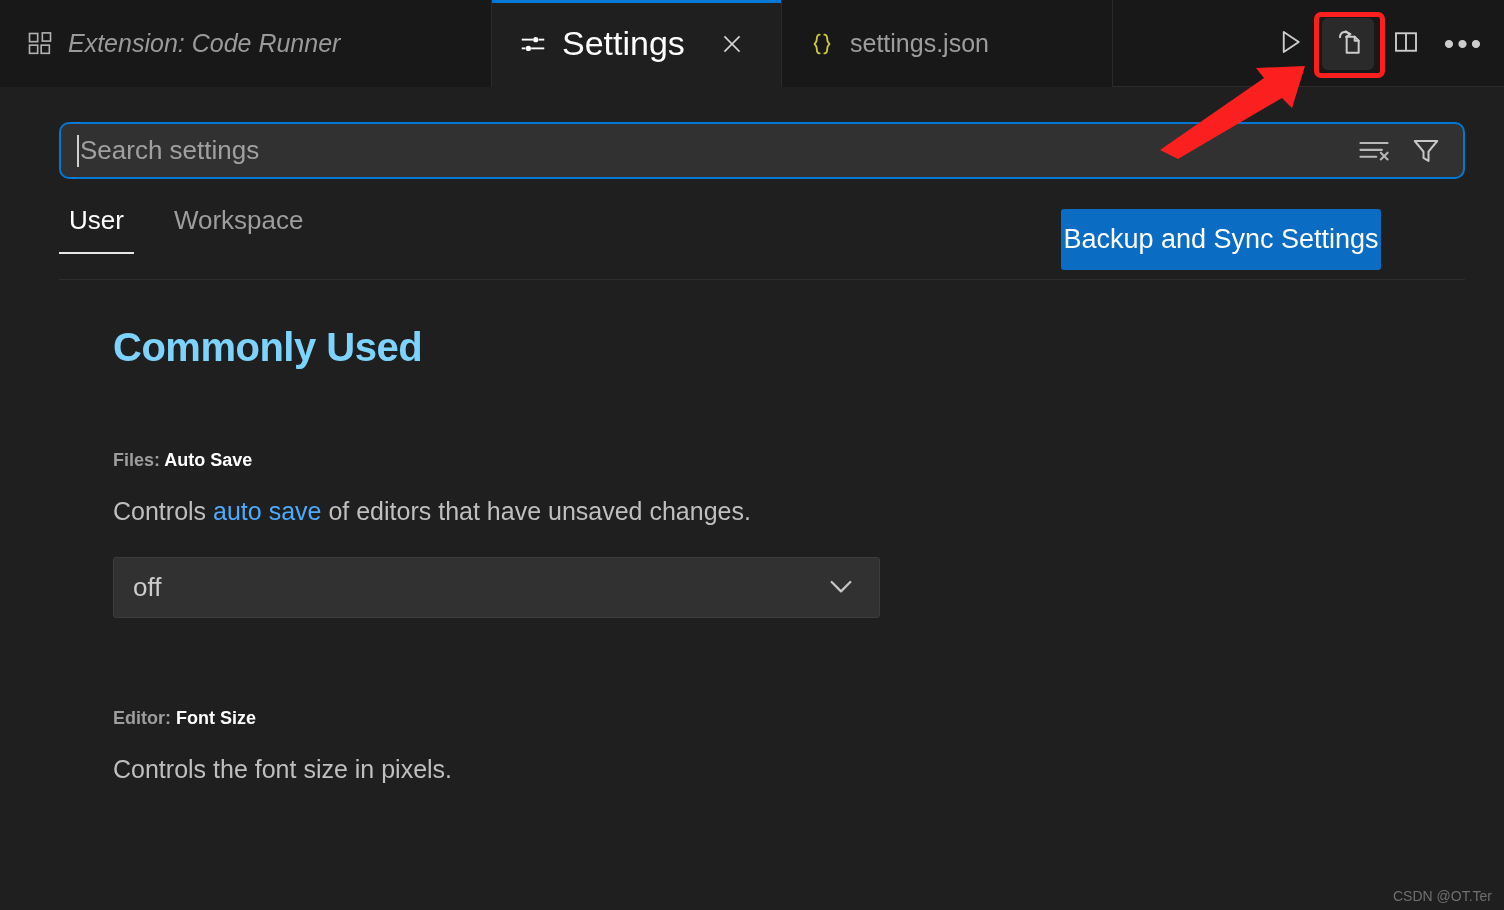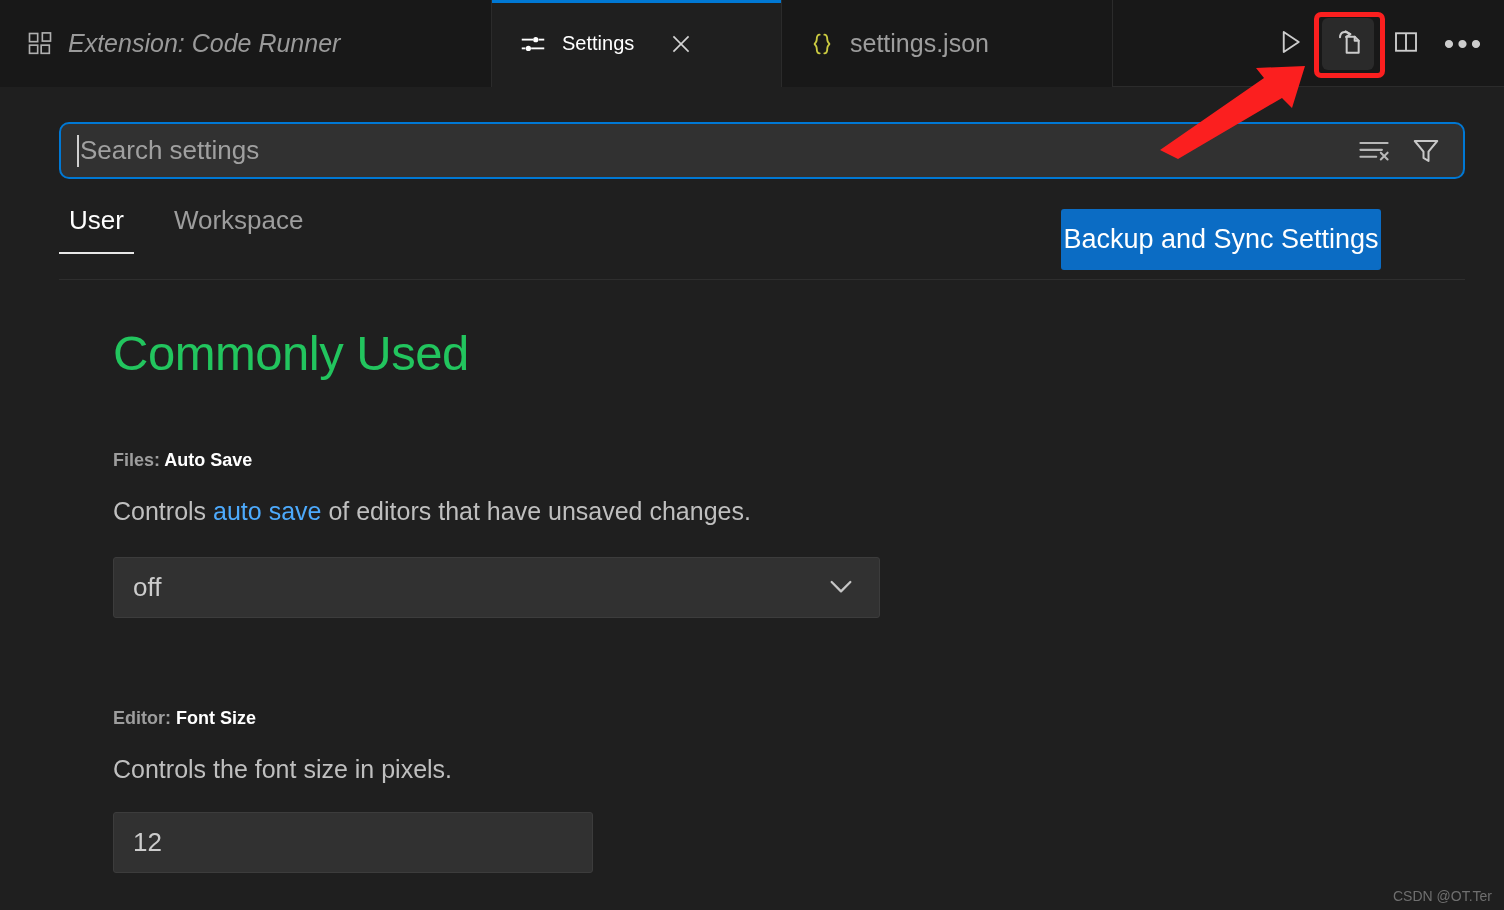--- a/index.html
+++ b/index.html
@@ -23,21 +23,21 @@
     padding: 4px 26px; height: 87px; background: #181818;
     border-right: 1px solid #2b2b2b; cursor: pointer; white-space: nowrap;
   }
   .tab.preview { width: 492px; }
   .tab.preview .tab-label { font-style: italic; color: #9a9a9a; font-size: 25px; }
   .tab.active { background: #1f1f1f; width: 290px; }
   .tab.active::before {
     content: ""; position: absolute; left: 0; right: 0; top: 0; height: 3px;
     background: #0078d4;
   }
-  .tab.active .tab-label { color: #ffffff; font-size: 20px; font-weight: 400; }
+  .tab.active .tab-label { color: #ffffff; font-size: 34px; font-weight: 400; }
   .tab.json { width: 331px; }
   .tab.json .tab-label { color: #9d9d9d; font-size: 25px; }
   .tab-icon { display: flex; align-items: center; justify-content: center; flex: 0 0 auto; }
   .tab-close {
     margin-left: 18px; width: 30px; height: 30px; display: flex;
     align-items: center; justify-content: center; cursor: pointer;
   }
 
   
   .toolbar {
@@ -92,22 +92,22 @@
   }
   .sync-btn {
     position: absolute; left: 1061px; top: 209px; width: 320px; height: 61px;
     background: #0b6cc4; color: #ffffff; border: 0; border-radius: 3px;
     font-family: "Liberation Sans", sans-serif; font-size: 27px; cursor: pointer;
   }
 
   
   .body { position: absolute; left: 0; top: 290px; width: 1504px; height: 620px; }
   .section-title {
-    position: absolute; left: 113px; top: 35px; font-size: 49px; font-weight: normal;
-    color: #22c55e; letter-spacing: -0.5px;
+    position: absolute; left: 113px; top: 35px; font-size: 40px; font-weight: bold;
+    color: #7dd3fc; letter-spacing: -0.5px;
   }
   .setting { position: absolute; left: 113px; width: 1200px; }
   .setting-title { font-size: 18px; font-weight: bold; color: #e7e7e7; }
   .setting-title .prefix { color: #9d9d9d; font-weight: bold; }
   .setting-title .name { color: #ffffff; font-weight: bold; }
   .setting-desc { font-size: 25px; color: #bfbfbf; margin-top: 26px; }
   .setting-desc .link { color: #4daafc; }
 
   .select-box {
     margin-top: 31px; width: 767px; height: 61px; background: #313131;
@@ -265,23 +265,20 @@
       </div>
     </div>
 
     <div class="setting" style="top:418px">
       <div class="setting-title">
         <span class="prefix">Editor: </span><span class="name">Font Size</span>
       </div>
       <div class="setting-desc">
         <span>Controls the font size in pixels.</span>
       </div>
-      <div class="text-box">
-        <input class="text-input" value="12" style="">
-      </div>
     </div>
   </div>
 
   <div class="anno-box"></div>
   <svg class="anno-arrow" width="160" height="100" viewBox="0 0 160 100">
     <polygon points="0,90 104,18 96,8 145,6 132,48 122,38 18,99" fill="#fb1f1f"></polygon>
   </svg>
 
   <div class="watermark">CSDN @OT.Ter</div>
 </div>

